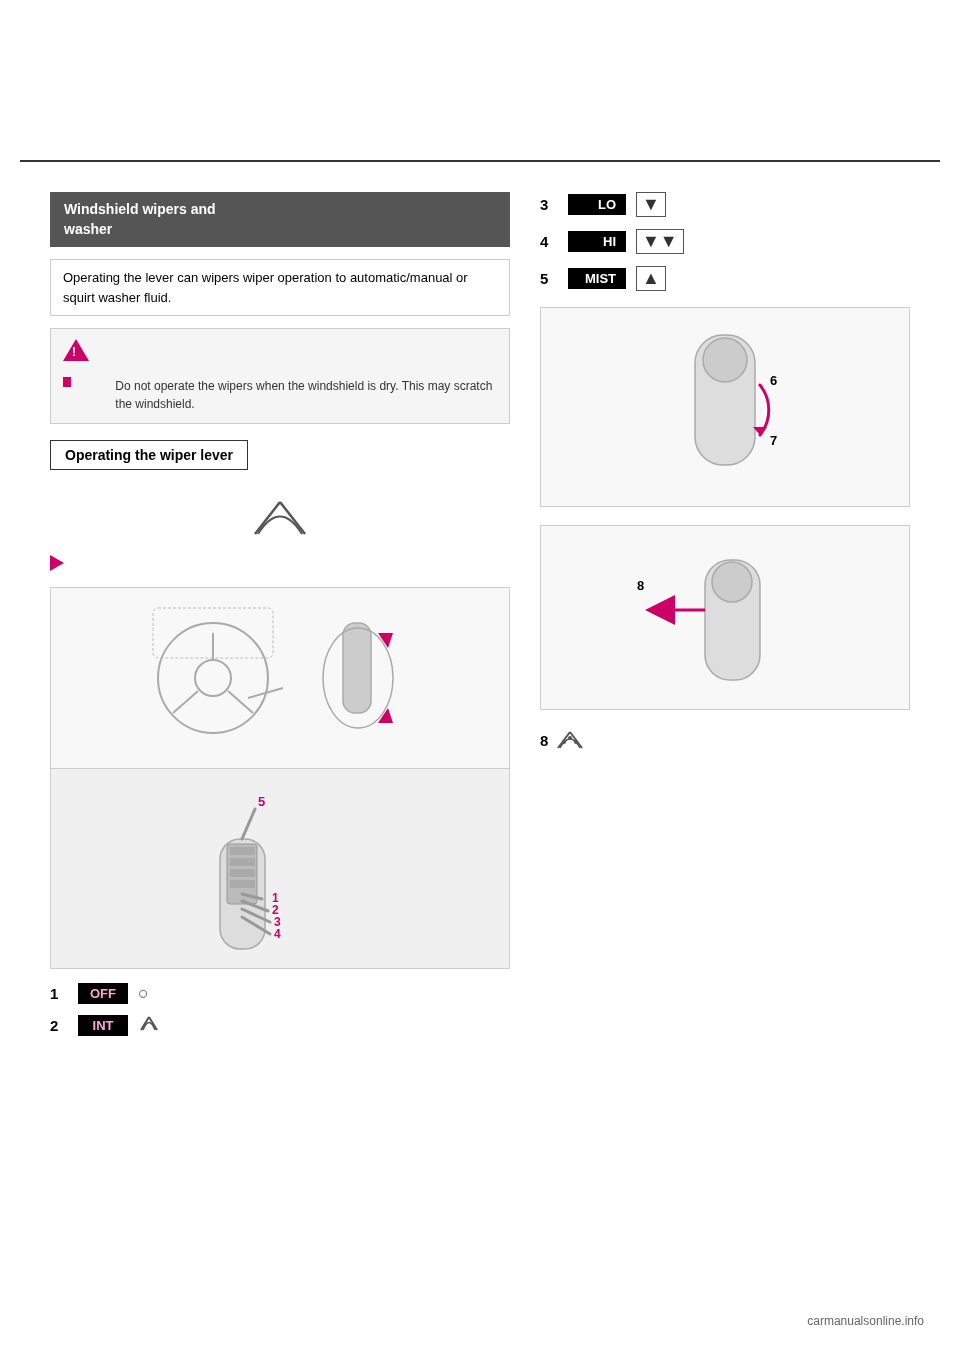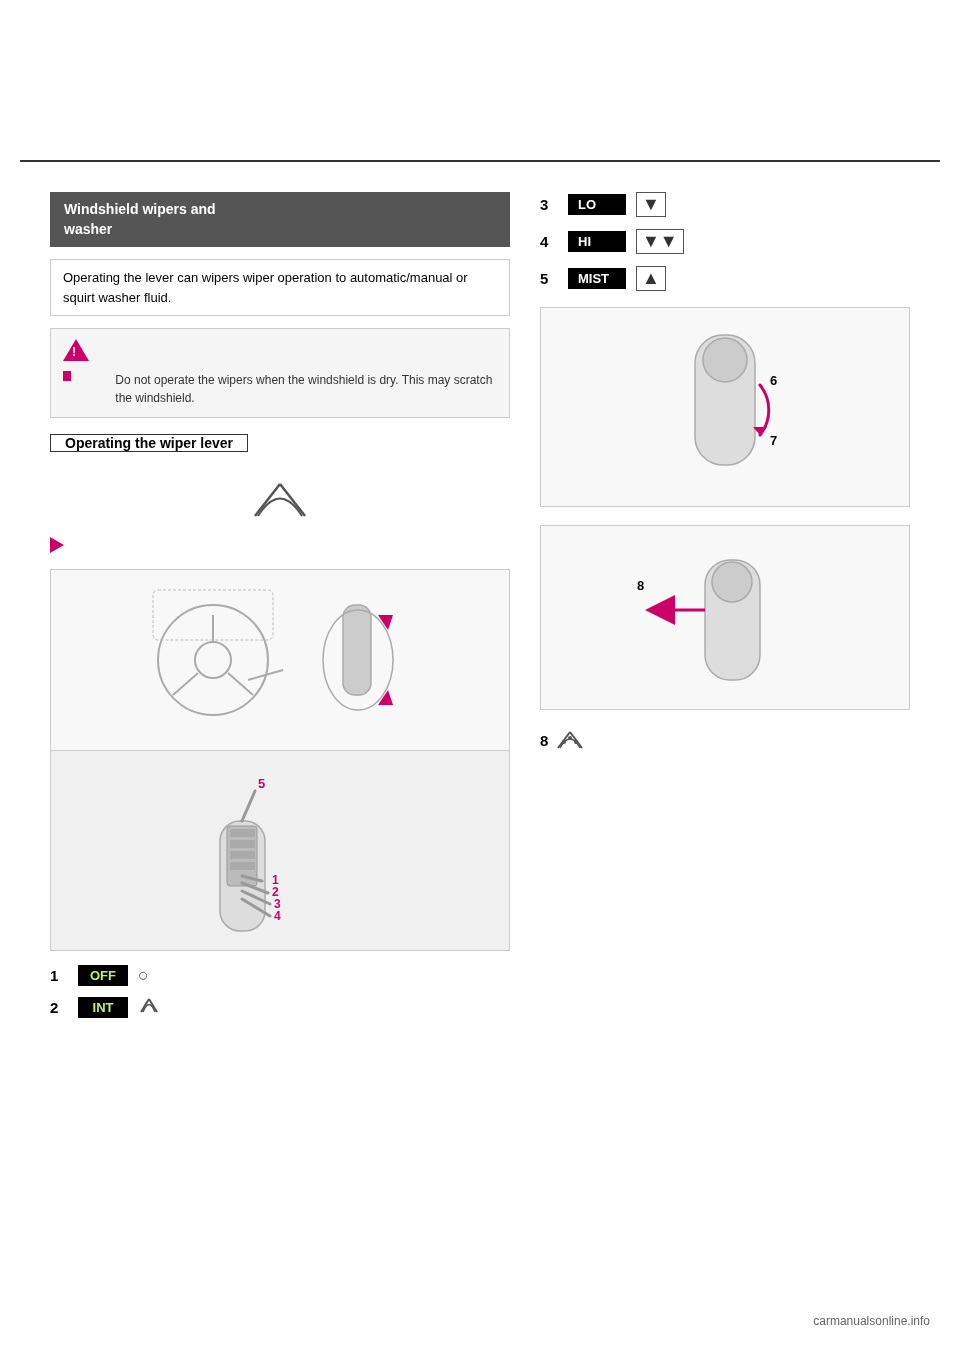--- a/index.html
+++ b/index.html
@@ -85,21 +85,21 @@
     .warning-text {
       font-size: 12px;
       color: #333;
       line-height: 1.5;
     }
 
     
     .operating-header {
       background: #fff;
       border: 1px solid #333;
-      padding: 0 14px;
+      padding: 6px 14px;
       font-size: 14px;
       font-weight: bold;
       margin-bottom: 14px;
       display: inline-block;
     }
 
     
     .wiper-icon-area {
       text-align: center;
       margin-bottom: 12px;
@@ -150,21 +150,21 @@
     .position-number {
       font-size: 15px;
       font-weight: bold;
       color: #000;
       width: 18px;
       flex-shrink: 0;
     }
 
     .position-badge {
       background: #000;
-      color: #bef264;
+      color: #f9a8d4;
       padding: 3px 8px;
       font-size: 13px;
       font-weight: bold;
       min-width: 50px;
       text-align: center;
     }
 
     .position-icon {
       font-size: 18px;
       color: #555;
@@ -185,21 +185,21 @@
       width: 18px;
     }
 
     .right-badge {
       background: #000;
       color: #fff;
       padding: 3px 10px;
       font-size: 13px;
       font-weight: bold;
       min-width: 58px;
-      text-align: left;
+      text-align: right;
     }
 
     .arrow-icon {
       font-size: 18px;
       color: #333;
       border: 1px solid #555;
       padding: 1px 5px;
     }
 
     
@@ -238,21 +238,21 @@
       display: flex;
       align-items: center;
       gap: 8px;
       margin-top: 10px;
     }
 
     
     .page-footer {
       position: absolute;
       bottom: 30px;
-      right: 30px;
+      right: 36px;
       font-size: 12px;
       color: #666;
     }
 
     .diagram-lower {
       background: #f0f0f0;
       border-top: 1px solid #ccc;
       height: 200px;
       display: flex;
       align-items: center;
@@ -294,21 +294,21 @@
 
       <div class="section-header" style="white-space: pre-line;">Windshield wipers and
 washer</div>
 
       <div class="intro-text">Operating the lever can wipers wiper operation to automatic/manual or squirt washer fluid.</div>
 
       <div class="warning-box">
         <div style="margin-bottom:6px;">
           <span class="triangle-warn"></span>
         </div>
-        <div style="display:flex; align-items:flex-start; margin-top:6px;gap:40px;">
+        <div style="display:flex; align-items:flex-start; margin-top:12px;gap:40px;">
           <span class="warning-square"></span>
           <span class="warning-text">Do not operate the wipers when the windshield is dry. This may scratch the windshield.</span>
         </div>
       </div>
 
       <div style="margin-bottom: 10px;">
         <span class="operating-header">Operating the wiper lever</span>
       </div>
 
       <div class="wiper-icon-area">

